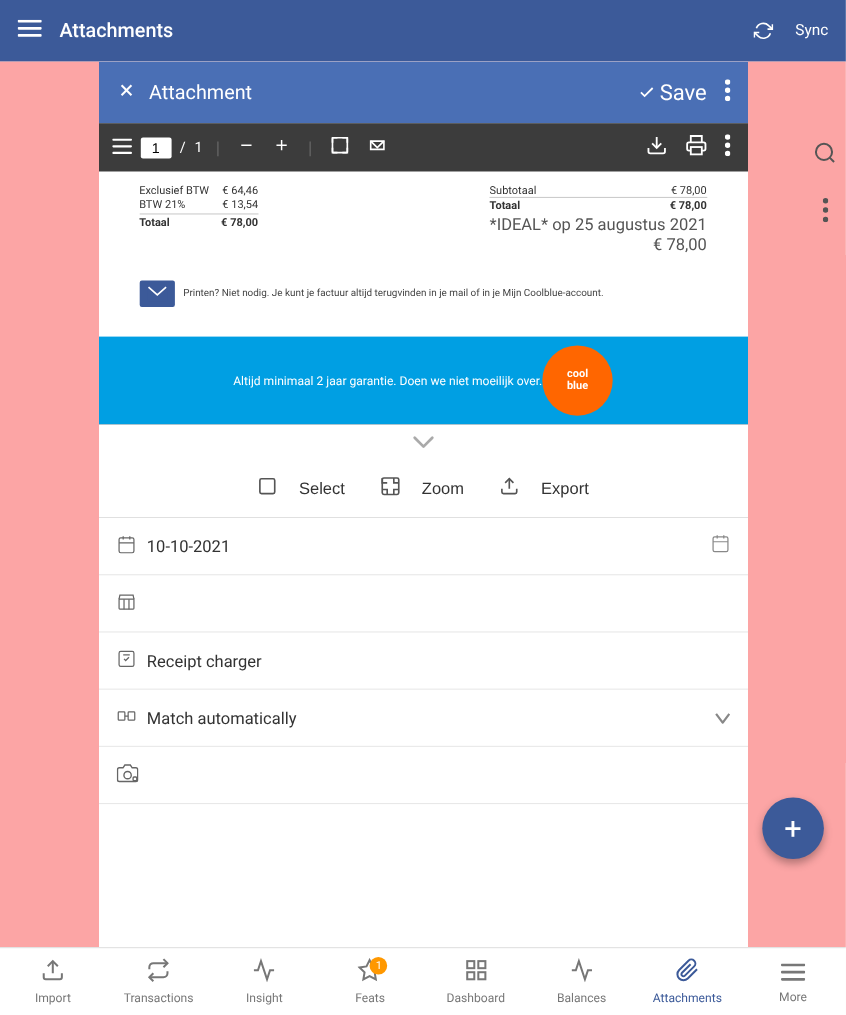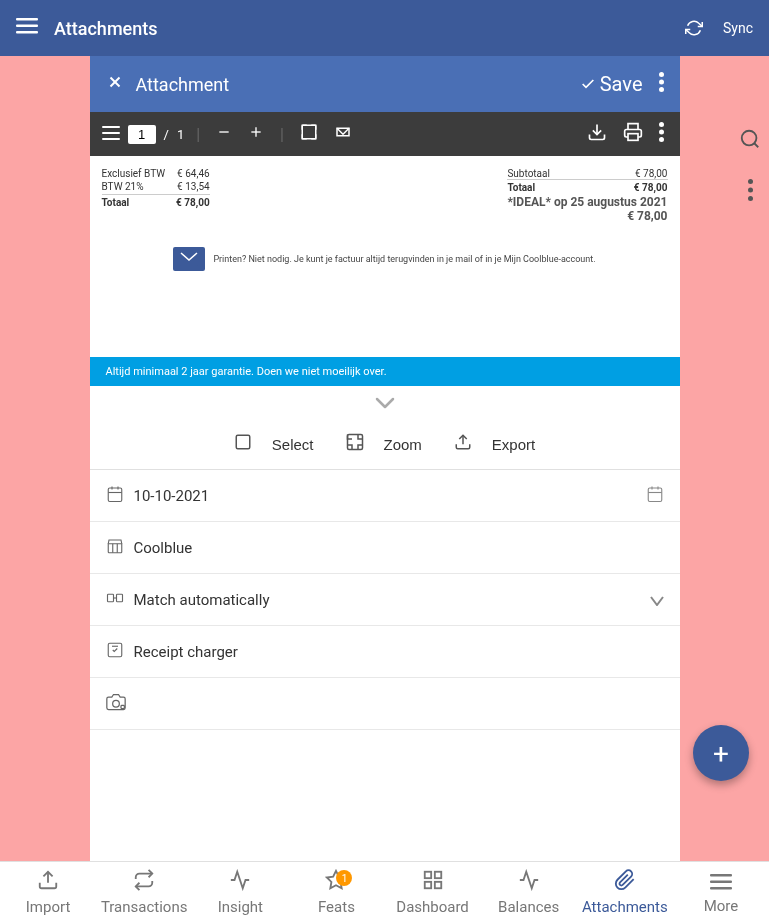--- a/index.html
+++ b/index.html
@@ -132,21 +132,21 @@
     }
     .pdf-content {
       background: white;
       margin: 0 auto;
       width: 100%;
       height: 100%;
       overflow: hidden;
       position: relative;
     }
     .pdf-invoice-content {
-      padding: 12px 12px;
+      padding: 12px 37px;
       font-size: 10px;
       color: #333;
     }
     .invoice-row {
       display: flex;
       justify-content: space-between;
       margin-bottom: 2px;
     }
     .invoice-total-row {
       display: flex;
@@ -155,39 +155,38 @@
       border-top: 1px solid #ccc;
       padding-top: 2px;
       margin-bottom: 2px;
     }
     .invoice-email-section {
       display: flex;
       align-items: center;
       gap: 8px;
       margin-top: 16px;
       padding-top: 8px;
-      justify-content: center;
     }
     .email-icon-wrapper {
       width: 32px;
       height: 24px;
       background: #3c5a99;
       border-radius: 2px;
       display: flex;
       align-items: center;
       justify-content: center;
     }
     .invoice-email-text { font-size: 9px; color: #444; }
     .coolblue-banner {
       background: #009fe3;
       color: white;
       padding: 8px 16px;
       font-size: 11px;
       display: flex;
-      justify-content: space-between;
+      justify-content: center;
       align-items: center;
       position: absolute;
       bottom: 0;
       left: 0;
       right: 0;
     }
     .coolblue-logo {
       width: 64px;
       height: 64px;
       background: #ff6600;
@@ -305,21 +304,21 @@
       flex-direction: column;
       align-items: center;
       justify-content: center;
       gap: 2px;
       cursor: pointer;
       position: relative;
     }
     .nav-item.active .nav-label { color: #3c5a99; }
     .nav-item.active .nav-icon { color: #3c5a99; }
     .nav-icon { font-size: 22px; color: #777; }
-    .nav-label { font-size: 15px; color: #777; text-align: right; }
+    .nav-label { font-size: 11px; color: #777; text-align: right; }
     .nav-badge {
       position: absolute;
       top: 8px;
       right: calc(50% - 16px);
       background: #ff9800;
       color: white;
       border-radius: 50%;
       width: 16px;
       height: 16px;
       font-size: 10px;
@@ -495,41 +494,44 @@
             </div>
             <div style="text-align:right;">
               <div style="display:flex; justify-content:space-between; gap:40px;">
                 <span>Subtotaal</span>
                 <span>€ 78,00</span>
               </div>
               <div style="display:flex; justify-content:space-between; gap:40px; font-weight:bold; border-top:1px solid #ccc; padding-top:2px;">
                 <span>Totaal</span>
                 <span>€ 78,00</span>
               </div>
-              <div style="font-size:12px; color:#555; margin-top:2px;font-weight:bold;">
+              <div style="font-size:15px; color:#555; margin-top:2px;">
                 <span>*IDEAL* op 25 augustus 2021</span>
                 <br>
                 <span>€ 78,00</span>
               </div>
             </div>
           </div>
 
           <div class="invoice-email-section">
             <div class="email-icon-wrapper">
               <svg width="18" height="14" viewBox="0 0 18 14" fill="none">
                 <rect width="18" height="14" rx="1" fill="#3c5a99"></rect>
                 <polyline points="1 1 9 8 17 1" stroke="white" stroke-width="1.5" fill="none"></polyline>
               </svg>
             </div>
             <span class="invoice-email-text">Printen? Niet nodig. Je kunt je factuur altijd terugvinden in je mail of in je Mijn Coolblue-account.</span>
           </div>
         </div>
 
         <div class="coolblue-banner">
           <span>Altijd minimaal 2 jaar garantie. Doen we niet moeilijk over.</span>
+          <div class="coolblue-logo">
+            <span style="font-size:10px; font-weight:bold; line-height:1.1; text-align:center;">cool<br>blue</span>
+          </div>
         </div>
       </div>
     </div>
 
     <div class="scroll-indicator">
       <svg width="20" height="12" viewBox="0 0 20 12" fill="none">
         <polyline points="2 2 10 10 18 2" stroke="#aaa" stroke-width="2.5" stroke-linecap="round" stroke-linejoin="round"></polyline>
       </svg>
     </div>
 
@@ -590,48 +592,47 @@
       </div>
 
       <div class="form-field">
         <div class="form-field-icon">
           <svg width="18" height="18" viewBox="0 0 24 24" fill="none" stroke="#666" stroke-width="1.5">
             <path d="M3 9l1-5h16l1 5"></path>
               <path d="M3 9h18v11a1 1 0 0 1-1 1H4a1 1 0 0 1-1-1z"></path>
             <path d="M9 9v12M15 9v12"></path>
           </svg>
         </div>
-        <span class="form-field-value">Coolblue</span>
+      </div>
+
+      <div class="form-field">
+        <div class="form-field-icon">
+          <svg width="18" height="18" viewBox="0 0 24 24" fill="none" stroke="#666" stroke-width="1.5">
+            <rect x="3" y="3" width="18" height="18" rx="2"></rect>
+            <path d="M9 12l2 2 4-4"></path>
+            <line x1="8" y1="7" x2="16" y2="7"></line>
+          </svg>
+        </div>
+        <span class="form-field-value">Receipt charger</span>
       </div>
 
       <div class="form-field">
         <div class="form-field-icon">
           <svg width="18" height="18" viewBox="0 0 24 24" fill="none" stroke="#666" stroke-width="1.5">
             <rect x="2" y="7" width="8" height="10" rx="1"></rect>
             <rect x="14" y="7" width="8" height="10" rx="1"></rect>
             <line x1="10" y1="12" x2="14" y2="12"></line>
           </svg>
         </div>
         <span class="form-field-value">Match automatically</span>
         <div class="form-field-dropdown">
           <svg width="14" height="10" viewBox="0 0 14 10" fill="none" stroke="#888" stroke-width="2">
             <polyline points="1 1 7 9 13 1"></polyline>
           </svg>
         </div>
-      </div>
-
-      <div class="form-field">
-        <div class="form-field-icon">
-          <svg width="18" height="18" viewBox="0 0 24 24" fill="none" stroke="#666" stroke-width="1.5">
-            <rect x="3" y="3" width="18" height="18" rx="2"></rect>
-            <path d="M9 12l2 2 4-4"></path>
-            <line x1="8" y1="7" x2="16" y2="7"></line>
-          </svg>
-        </div>
-        <span class="form-field-value">Receipt charger</span>
       </div>
 
       <div class="form-field">
         <div class="form-field-icon">
           <svg width="20" height="18" viewBox="0 0 24 20" fill="none" stroke="#666" stroke-width="1.5">
             <path d="M23 17a2 2 0 0 1-2 2H3a2 2 0 0 1-2-2V6a2 2 0 0 1 2-2h4l2-3h6l2 3h4a2 2 0 0 1 2 2z"></path>
             <circle cx="12" cy="12" r="4"></circle>
             <rect x="18" y="14" width="4" height="4" rx="1"></rect>
           </svg>
         </div>

